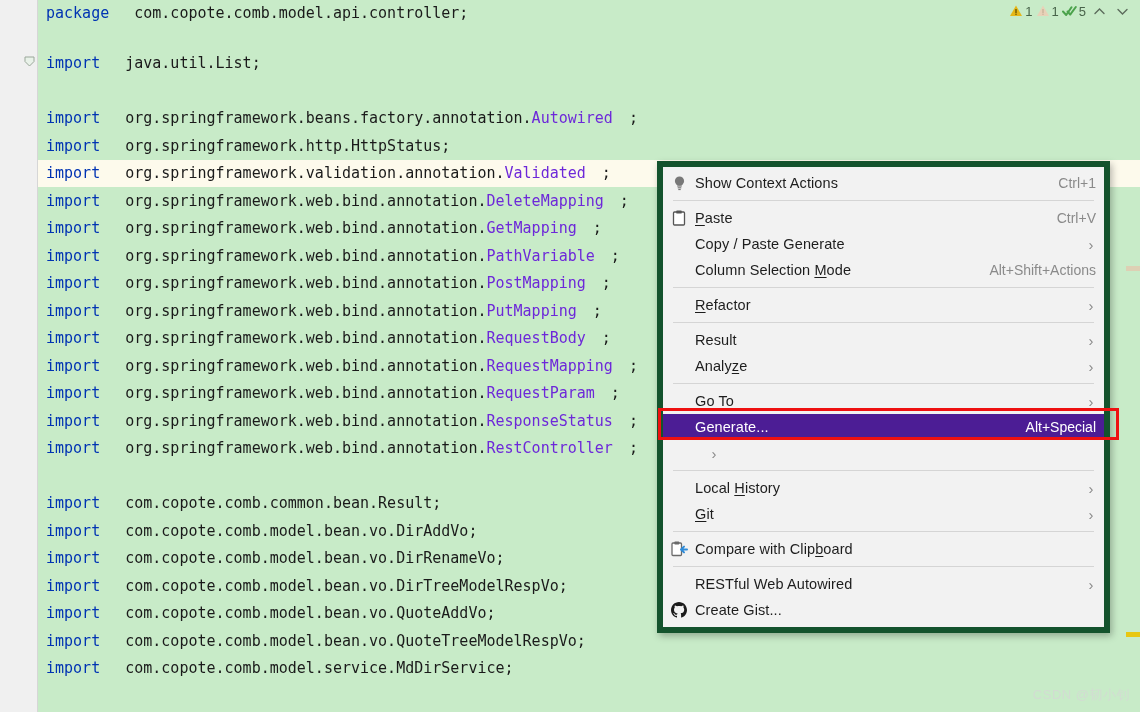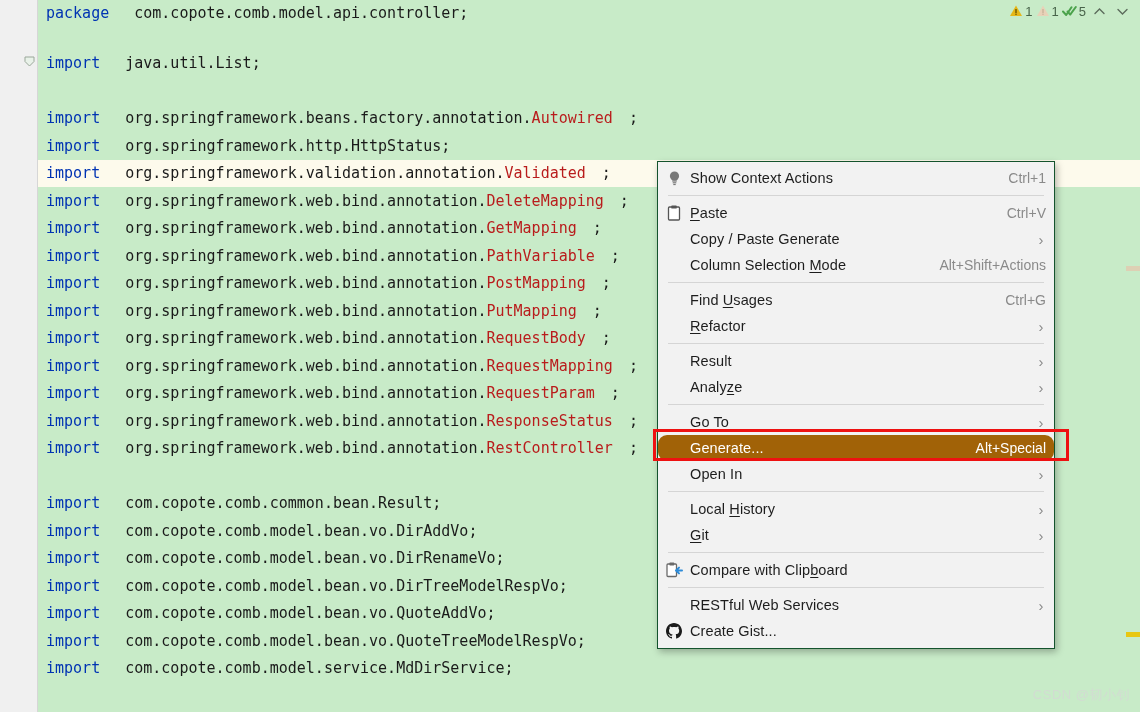--- a/index.html
+++ b/index.html
@@ -29,21 +29,21 @@
   .code-layer {
     position:absolute; left:46px; top:0; right:0; height:712px;
     font-family:"DejaVu Sans Mono","Liberation Mono",monospace;
     font-size:15px;
     line-height:27.5px;
     white-space:pre;
   }
   .cl { position:absolute; left:0; height:27.5px; }
   .kw  { color:#0033b3; }
   .pl  { color:#1a1a1a;margin-left:16px; }
-  .ann { color:#b91c1c; }
+  .ann { color:#6d28d9; }
 
   .fold-marker {
     position:absolute; left:24px; width:11px; height:11px;
     color:#9aa79a;
   }
   .fold-marker svg { display:block; }
 
   .fold-rail {
     position:absolute; left:29px; width:1px;
     background:#b9c9b9;
@@ -63,23 +63,23 @@
     align-items:center; justify-content:center;
     color:#5c6b5c;
   }
 
   
   .stripe { position:absolute; right:0; width:14px; height:5px; }
 
   
   .ctx-menu {
     position:absolute; left:657px; top:161px;
-    width:398px;
+    width:453px;
     background:#f2f2f2;
-    border:1px solid #14532d;
+    border:6px solid #14532d;
     box-shadow:2px 3px 7px rgba(0,0,0,0.28);
     padding:3px 0 4px 0;
     font-family:"Liberation Sans", sans-serif;
     z-index:20;
   }
   .mi {
     position:relative;
     display:flex; align-items:center;
     height:26px;
     padding:0 8px 0 0;
@@ -224,54 +224,48 @@
         <div class="mi-arrow">›</div>
       </div>
       <div class="mi">
         <div class="mi-icon"></div>
         <div class="mi-label">Column Selection <u>M</u>ode</div>
         <div class="mi-accel">Alt+Shift+Actions</div>
       </div>
       <div class="mi-sep"></div>
       <div class="mi">
         <div class="mi-icon"></div>
-        <div class="mi-label">Find <u>U</u>sages</div>
-        <div class="mi-accel">Ctrl+G</div>
-      </div>
-      <div class="mi">
-        <div class="mi-icon"></div>
         <div class="mi-label"><u>R</u>efactor</div>
         <div class="mi-arrow">›</div>
       </div>
       <div class="mi-sep"></div>
       <div class="mi">
         <div class="mi-icon"></div>
         <div class="mi-label">Result</div>
         <div class="mi-arrow">›</div>
       </div>
       <div class="mi">
         <div class="mi-icon"></div>
         <div class="mi-label">Analy<u>z</u>e</div>
         <div class="mi-arrow">›</div>
       </div>
       <div class="mi-sep"></div>
       <div class="mi">
         <div class="mi-icon"></div>
         <div class="mi-label">Go To</div>
         <div class="mi-arrow">›</div>
       </div>
-      <div class="mi sel" style="background: #a16207; border-radius: 9px;">
+      <div class="mi sel" style="background: #4c1d95;">
         <div class="mi-icon"></div>
         <div class="mi-label">Generate...</div>
         <div class="mi-accel">Alt+Special</div>
         <div class="red-box" style="border-color: rgb(238, 17, 17);"></div>
       </div>
       <div class="mi">
         <div class="mi-icon"></div>
-        <div class="mi-label">Open In</div>
         <div class="mi-arrow">›</div>
       </div>
       <div class="mi-sep"></div>
       <div class="mi">
         <div class="mi-icon"></div>
         <div class="mi-label">Local <u>H</u>istory</div>
         <div class="mi-arrow">›</div>
       </div>
       <div class="mi">
         <div class="mi-icon"></div>
@@ -285,21 +279,21 @@
             <rect x="1" y="2" width="9.5" height="12.5" rx="1" fill="#fff" stroke="#6a6a6a" stroke-width="1.3"></rect>
             <rect x="3.4" y="0.6" width="4.8" height="2.8" rx="0.6" fill="#6a6a6a"></rect>
             <path d="M16 8.5 L10.5 8.5 M13 5.6 L10 8.5 L13 11.4" stroke="#2e8bd8" stroke-width="2" fill="none" stroke-linecap="round" stroke-linejoin="round"></path>
           </svg>
         </div>
         <div class="mi-label">Compare with Clip<u>b</u>oard</div>
       </div>
       <div class="mi-sep"></div>
       <div class="mi">
         <div class="mi-icon"></div>
-        <div class="mi-label">RESTful Web Services</div>
+        <div class="mi-label">RESTful Web Autowired</div>
         <div class="mi-arrow">›</div>
       </div>
       <div class="mi">
         <div class="mi-icon">
           <svg width="16" height="16" viewBox="0 0 16 16">
             <path fill="#1b1b1b" d="M8 0C3.6 0 0 3.6 0 8c0 3.5 2.3 6.5 5.5 7.6.4.1.5-.2.5-.4v-1.4c-2.2.5-2.7-1-2.7-1-.4-1-.9-1.2-.9-1.2-.7-.5.1-.5.1-.5.8.1 1.2.8 1.2.8.7 1.2 1.9.9 2.4.7.1-.5.3-.9.5-1.1-1.8-.2-3.6-.9-3.6-3.9 0-.9.3-1.6.8-2.1-.1-.2-.4-1 .1-2.1 0 0 .7-.2 2.2.8.6-.2 1.3-.3 2-.3s1.4.1 2 .3c1.5-1 2.2-.8 2.2-.8.5 1.1.2 1.9.1 2.1.5.5.8 1.2.8 2.1 0 3-1.8 3.7-3.6 3.9.3.3.5.8.5 1.5v2.2c0 .2.1.5.6.4C13.7 14.5 16 11.5 16 8c0-4.4-3.6-8-8-8z"></path>
           </svg>
         </div>
         <div class="mi-label">Create Gist...</div>
       </div>

